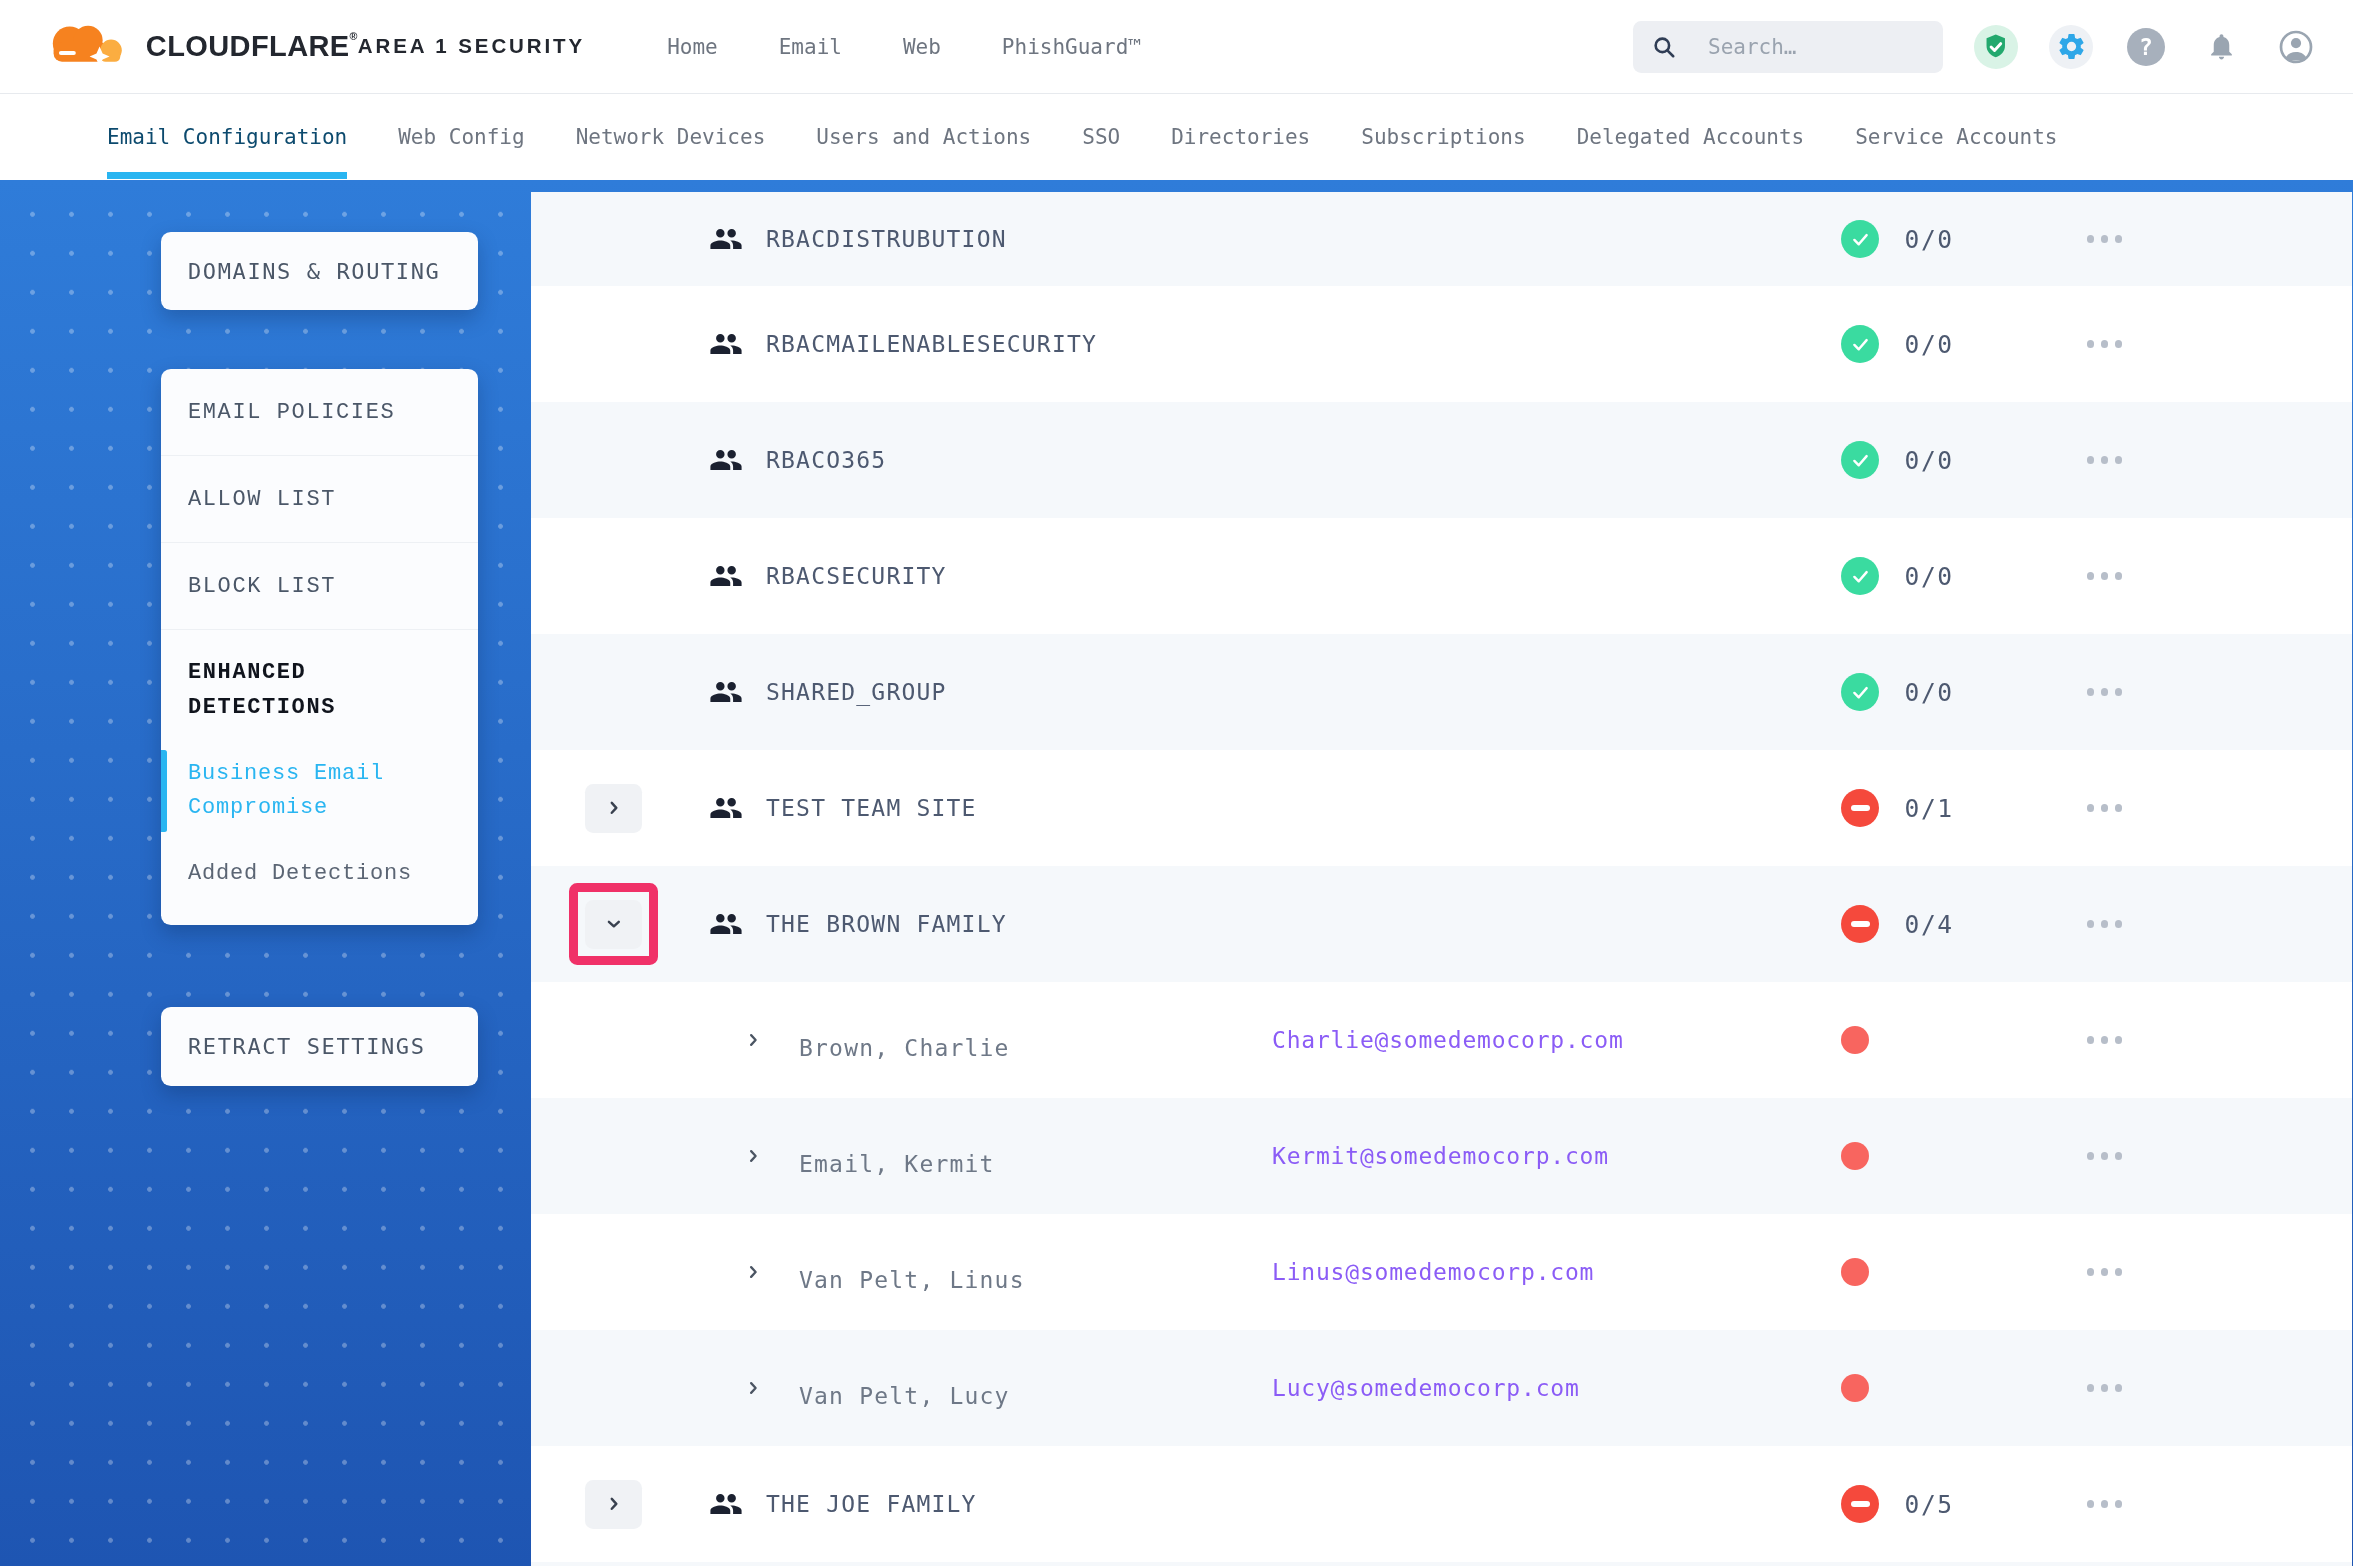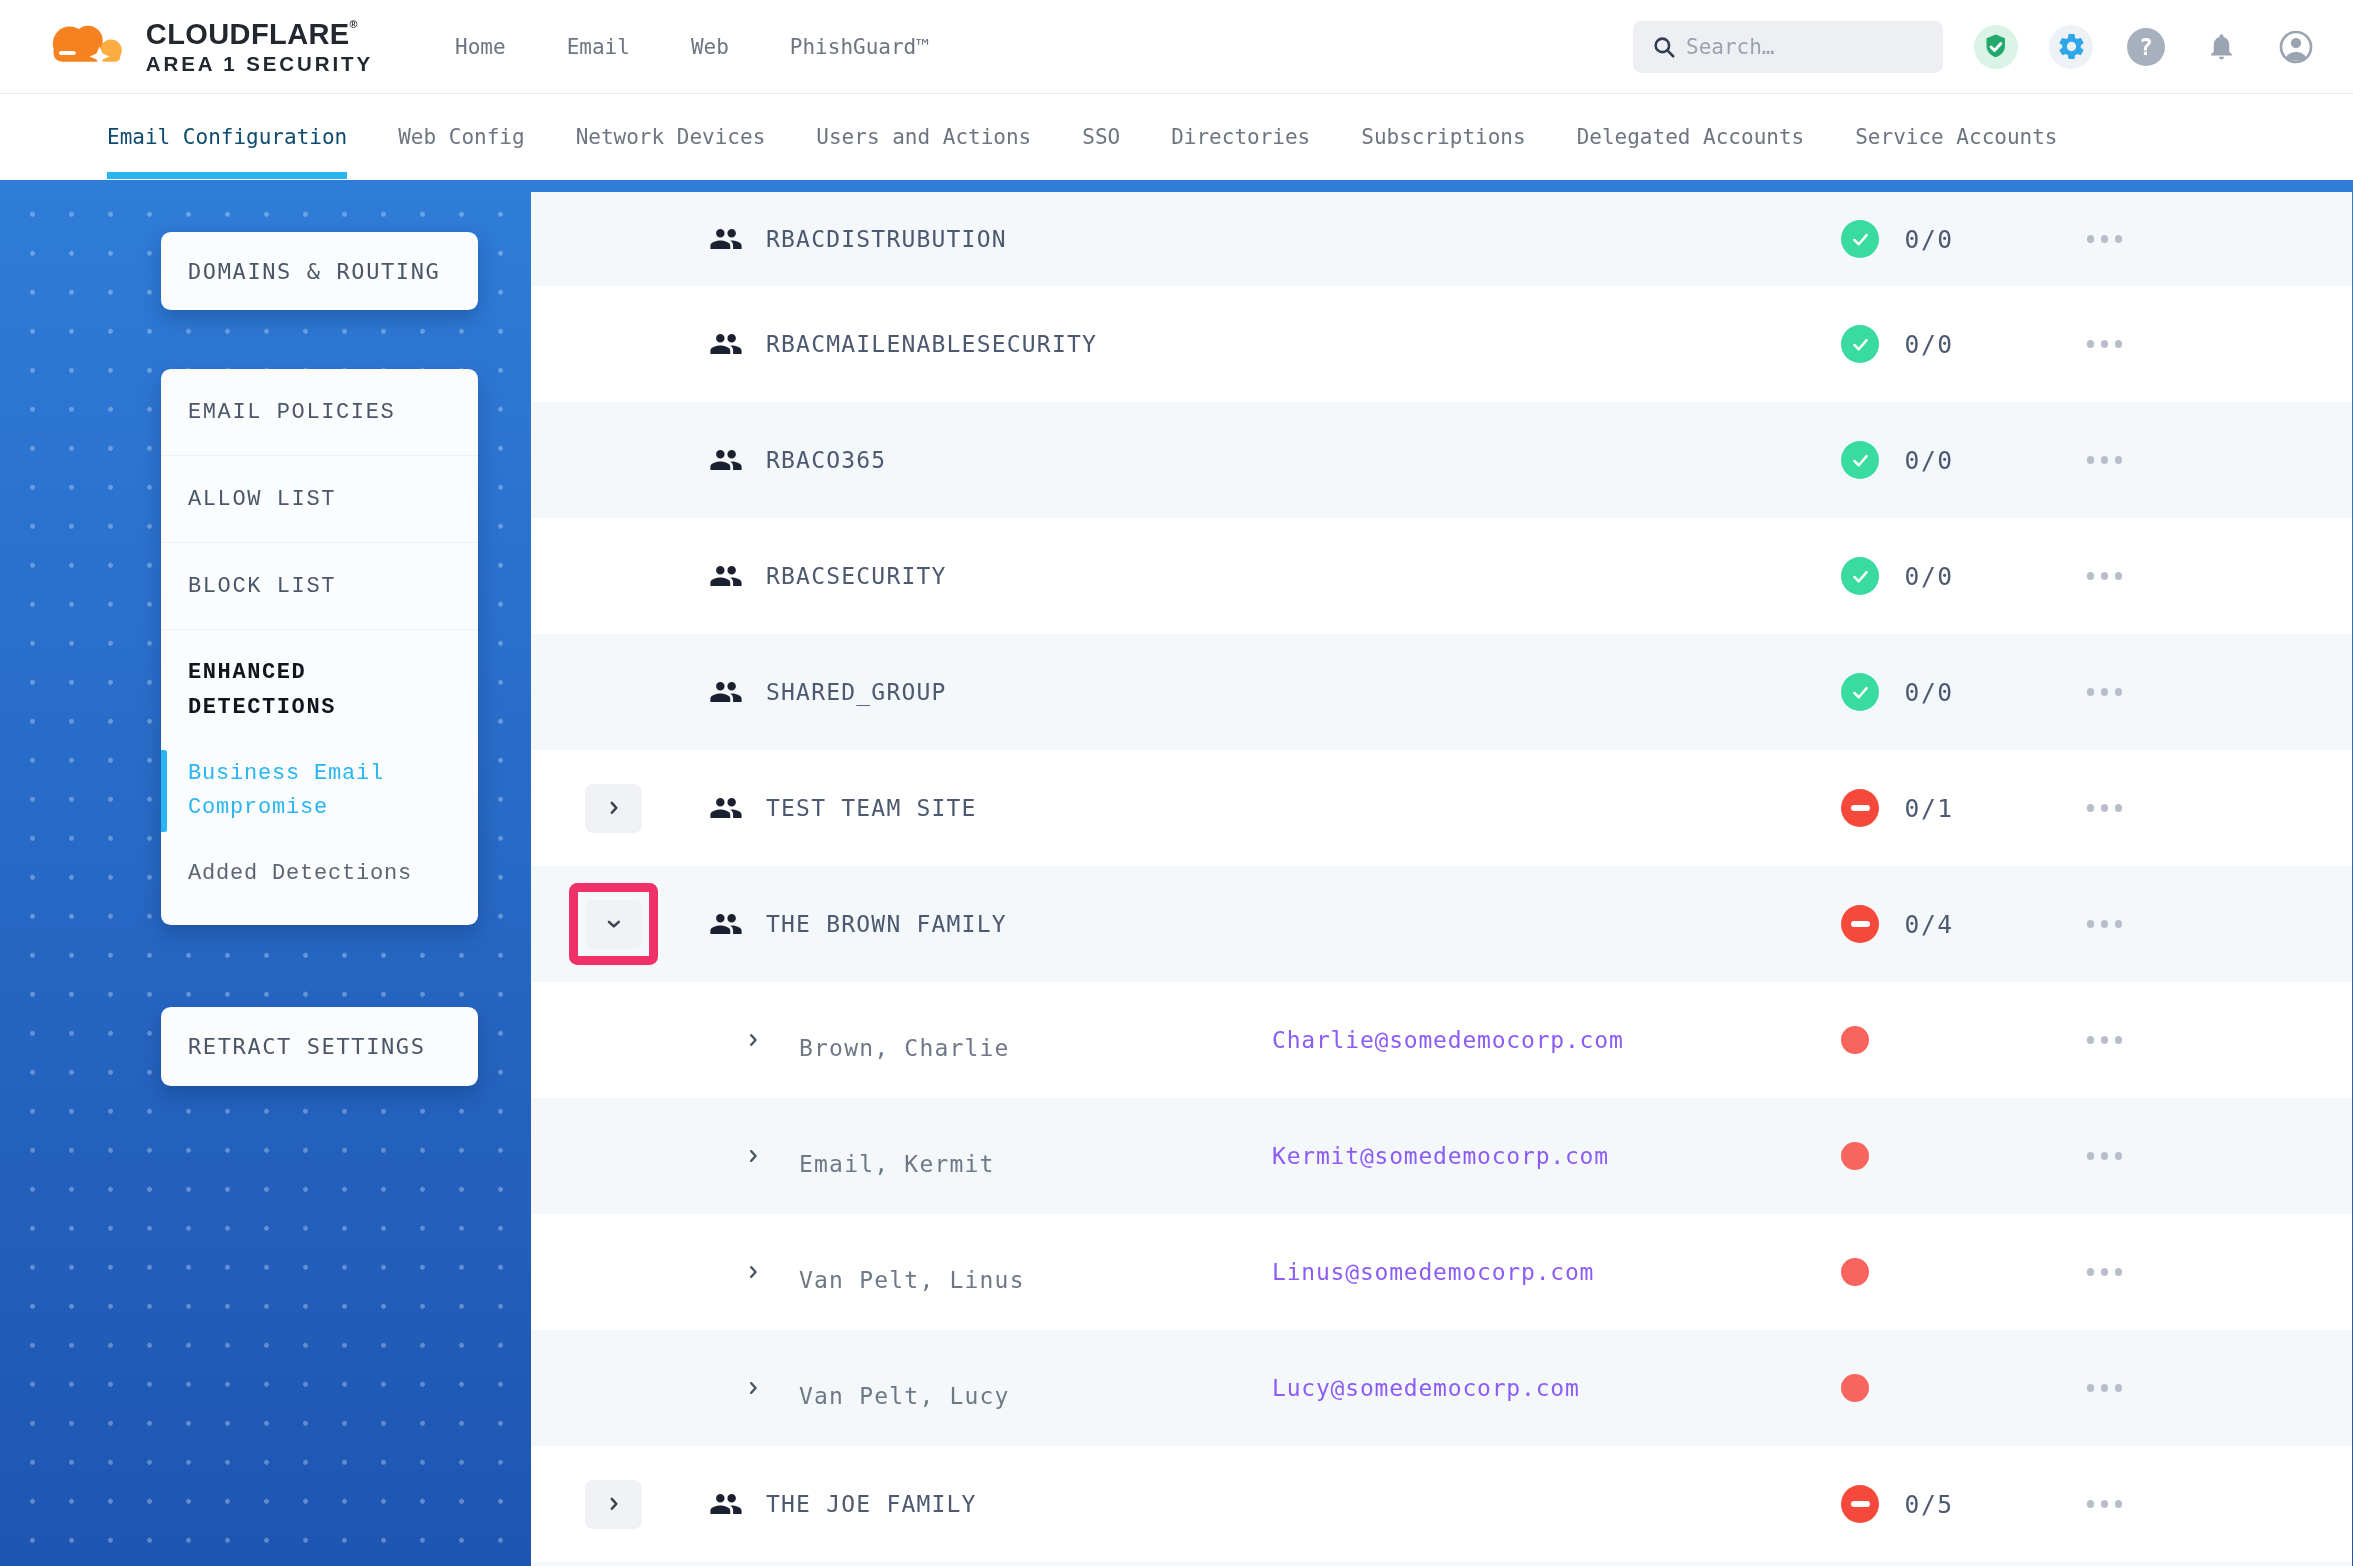--- a/index.html
+++ b/index.html
@@ -3,28 +3,28 @@
 <meta charset="utf-8">
 <style>
   html,body{margin:0;padding:0;}
   body{font-family:"DejaVu Sans Mono", monospace; background:#fff;}
   .screen{position:relative;width:2354px;height:1567px;overflow:hidden;background:#fff;}
 
   
   .topbar{position:relative;height:94px;background:#ffffff;border-bottom:0.8px solid #e7eaee;
           display:flex;align-items:center;padding:0 36px 0 39px;box-sizing:border-box;}
   .brand{display:flex;align-items:center;gap:14.8px;}
-  .brand-text{display:flex;flex-direction:column;line-height:1.05;}
+  .brand-text{display:flex;flex-direction:row;line-height:1.05;}
   .brand-name{font-family:"Liberation Sans",sans-serif;font-weight:700;font-size:29px;color:#23272f;letter-spacing:0.4px;}
   .brand-name sup{font-size:10.7px;vertical-align:top;}
   .brand-sub{font-family:"Liberation Sans",sans-serif;font-weight:700;font-size:20.5px;color:#23272f;letter-spacing:2.9px;margin-top:3.3px;}
   .topnav{display:flex;gap:61px;margin-left:82px;}
   .topnav .navlink{font-size:21px;color:#6e7580;cursor:pointer;white-space:nowrap;}
   .topbar-right{margin-left:auto;display:flex;align-items:center;gap:31px;}
-  .searchbox{width:310px;height:52px;background:#edeff3;border-radius:8.2px;display:flex;align-items:center;gap:7px;padding:0 18px;box-sizing:border-box;}
+  .searchbox{width:310px;height:52px;background:#edeff3;border-radius:8.2px;display:flex;align-items:center;gap:29px;padding:0 18px;box-sizing:border-box;}
   .searchbox input{border:none;background:transparent;outline:none;font-family:"DejaVu Sans Mono",monospace;font-size:21px;color:#55606e;width:100%;}
   .searchbox input::placeholder{color:#9aa3af;}
   .iconbtn{width:44px;height:44px;border-radius:50%;display:flex;align-items:center;justify-content:center;cursor:pointer;flex:none;}
   .shield-bg{background:#d9f3e6;}
   .gear-bg{background:#eef1f5;}
 
   
   .tabsbar{height:85px;background:#ffffff;display:flex;align-items:stretch;gap:51px;padding-left:107px;box-sizing:border-box;}
   .tab{font-size:21px;color:#6e7580;display:flex;align-items:center;position:relative;cursor:pointer;white-space:nowrap;}
   .tab.active{color:#0c4a6e;}

